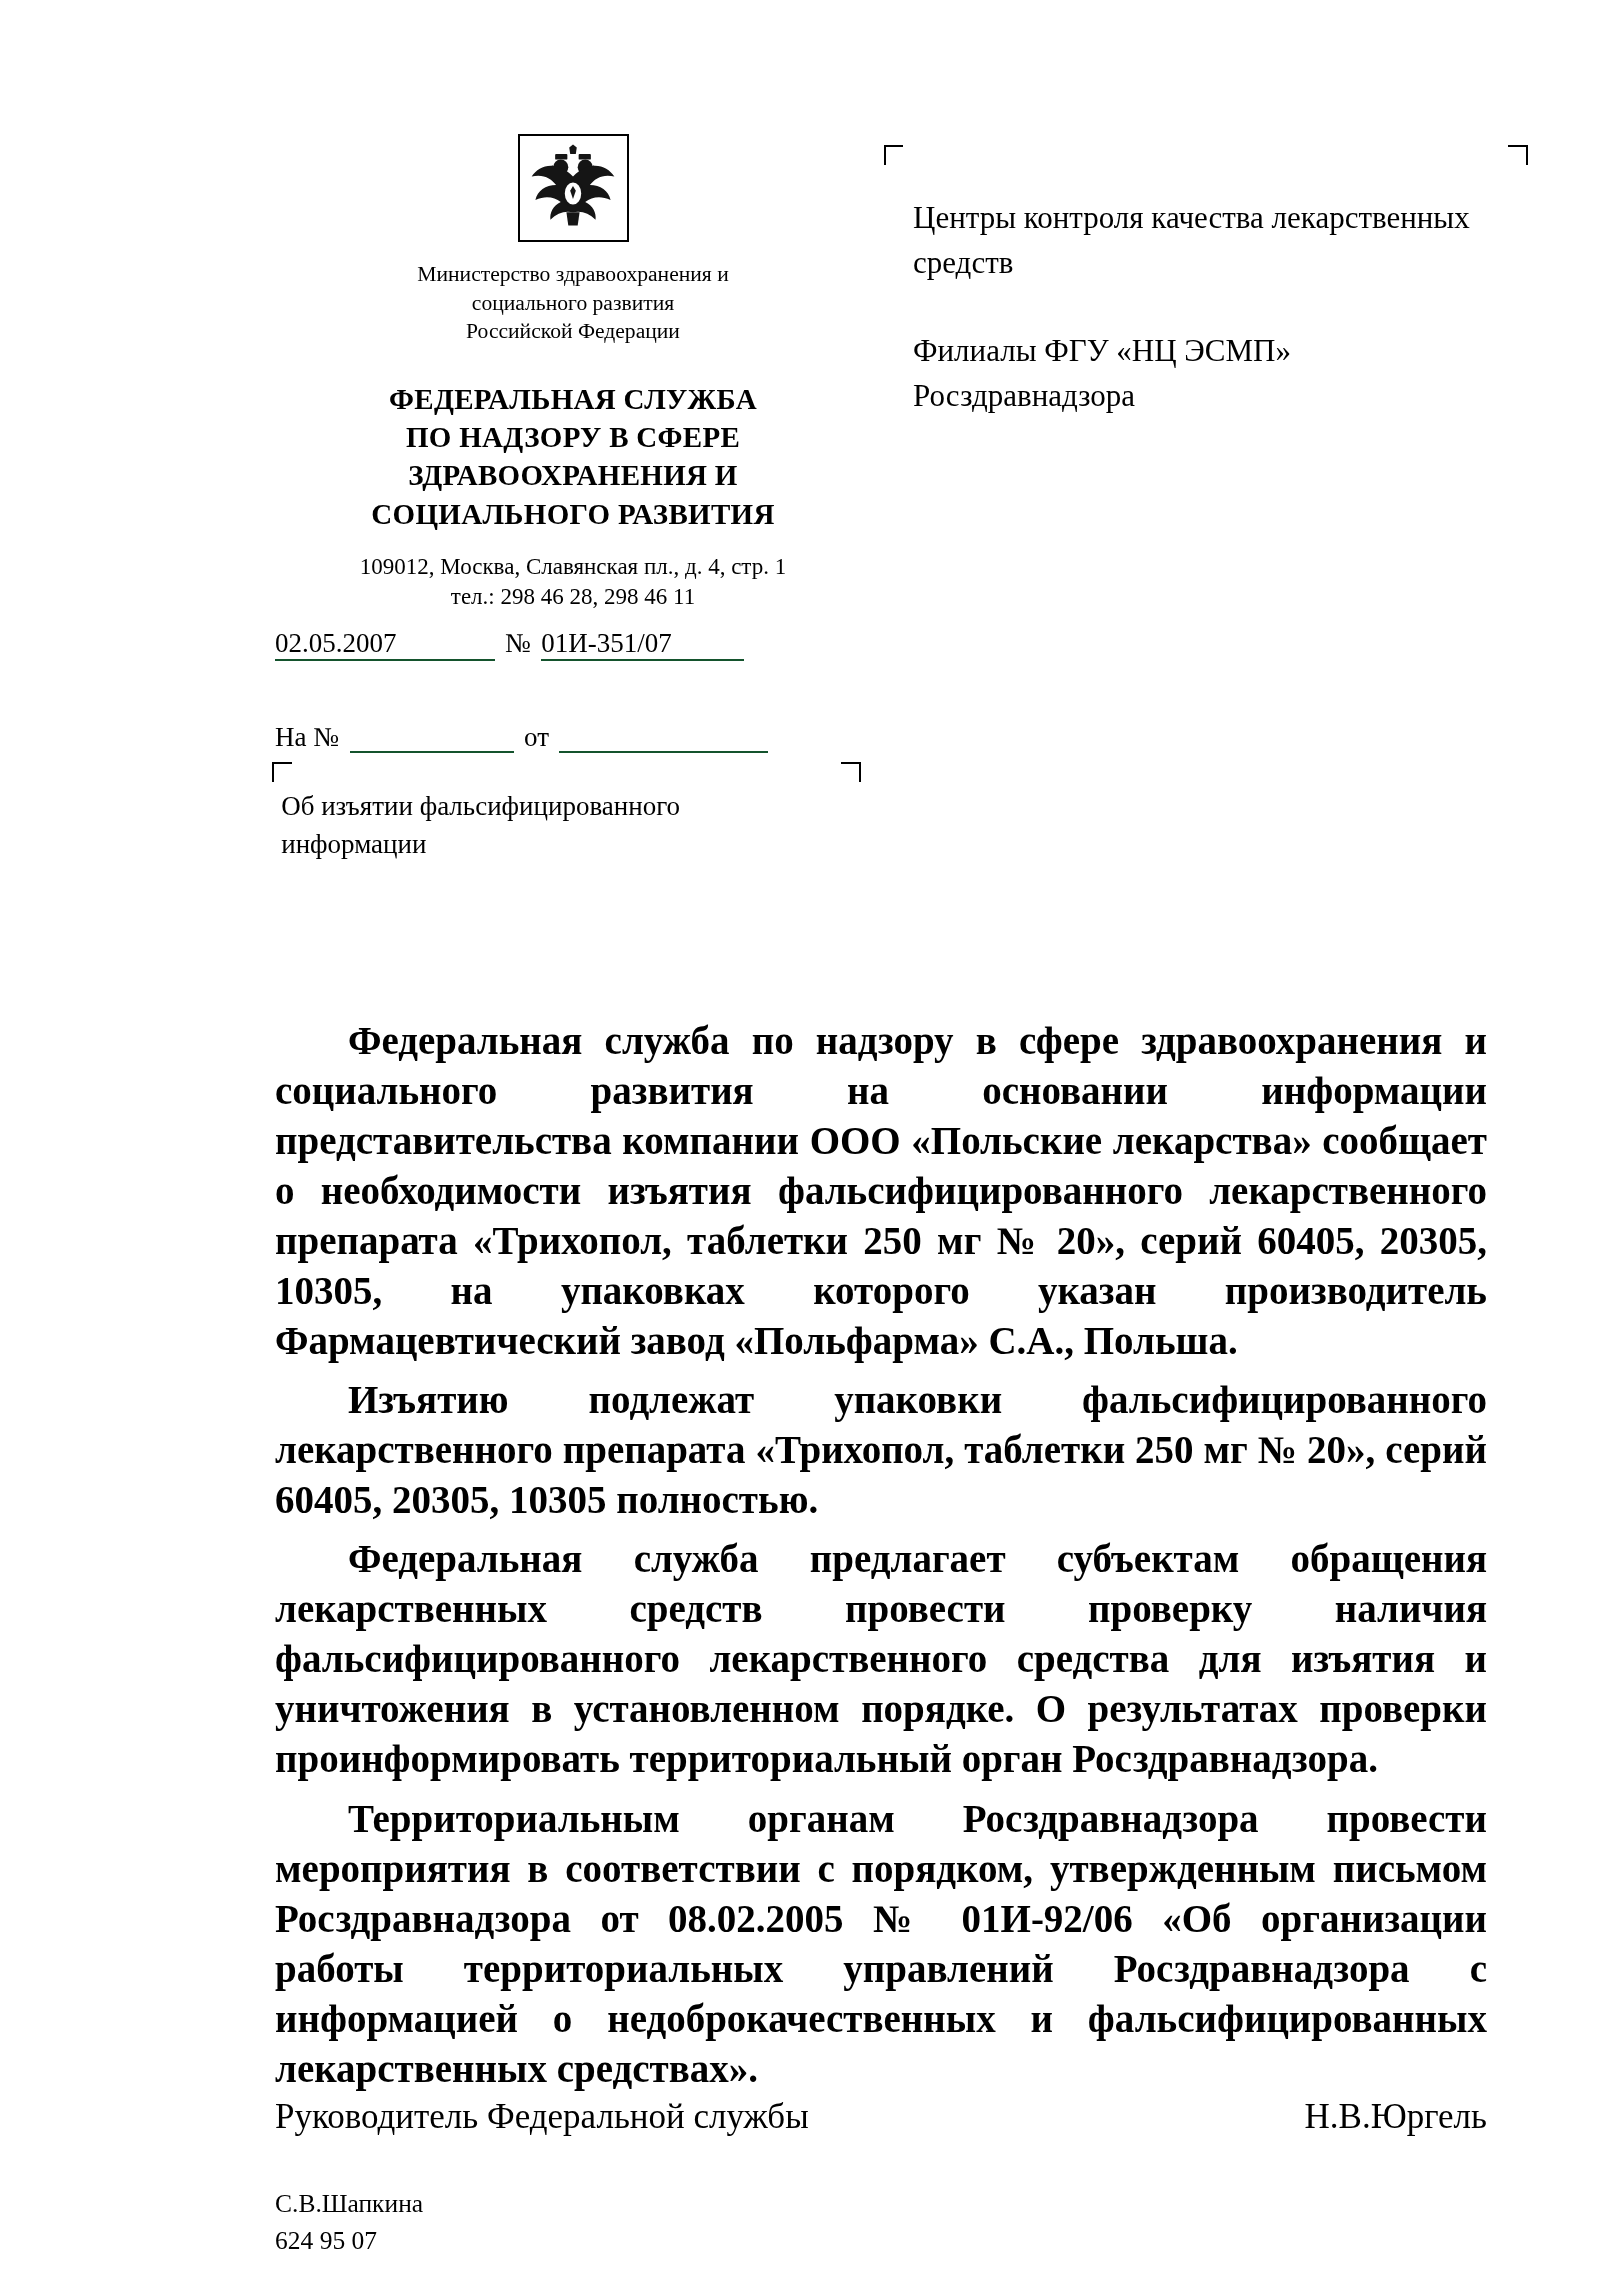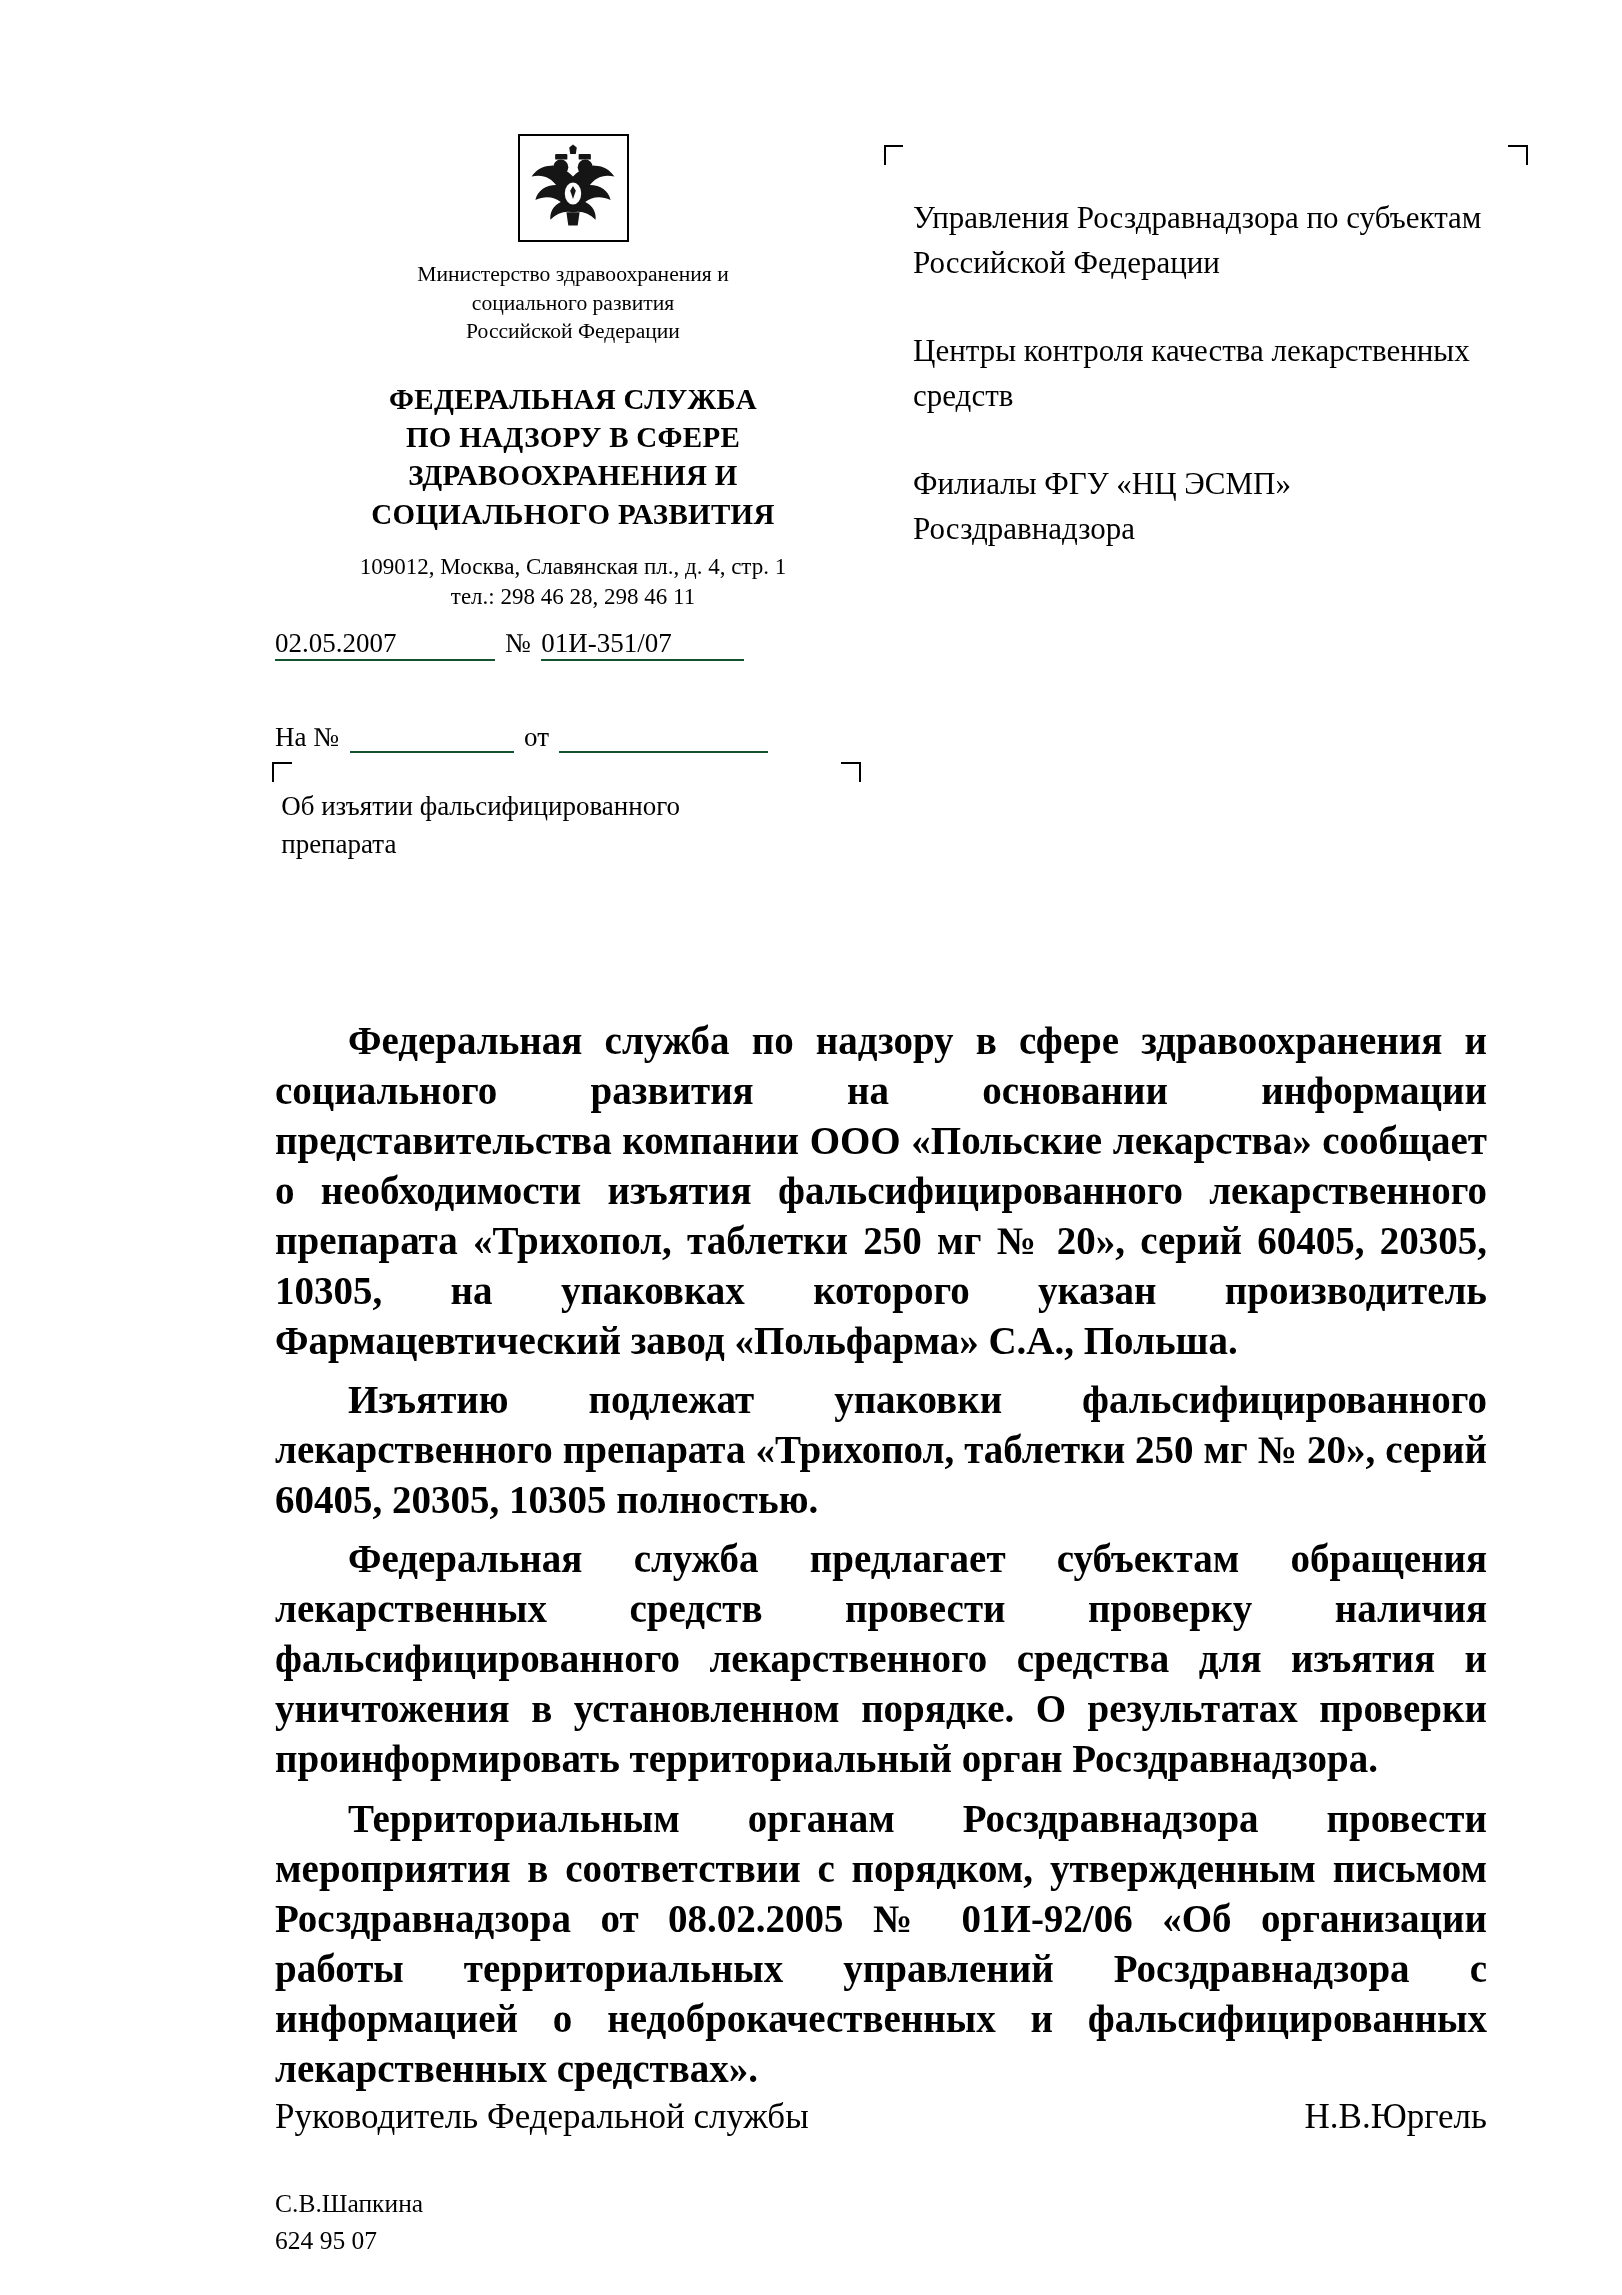--- a/index.html
+++ b/index.html
@@ -176,30 +176,29 @@
     </div>
   </div>
 
   <div class="subject-block">
     <div class="subject-corners">
       <span class="corner corner-tl" style="left:0; top:0;"></span>
       <span class="corner corner-tr" style="right:0; top:0;"></span>
     </div>
     <div class="subject-text">
       <div>Об изъятии фальсифицированного</div>
-      <div>препарата</div>
+      <div>информации</div>
     </div>
   </div>
 
   <div class="recipients-block">
     <div class="recipients-corners">
       <span class="corner corner-tl"></span>
       <span class="corner corner-tr"></span>
     </div>
-    <p class="recipient">Управления Росздравнадзора по субъектам Российской Федерации</p>
     <p class="recipient">Центры контроля качества лекарственных средств</p>
     <p class="recipient">Филиалы ФГУ «НЦ ЭСМП» Росздравнадзора</p>
   </div>
 
   <div class="body-block">
     <p>Федеральная служба по надзору в сфере здравоохранения и социального развития на основании информации представительства компании ООО «Польские лекарства» сообщает о необходимости изъятия фальсифицированного лекарственного препарата «Трихопол, таблетки 250 мг № 20», серий 60405, 20305, 10305, на упаковках которого указан производитель Фармацевтический завод «Польфарма» С.А., Польша.</p>
     <p>Изъятию подлежат упаковки фальсифицированного лекарственного препарата «Трихопол, таблетки 250 мг № 20», серий 60405, 20305, 10305 полностью.</p>
     <p>Федеральная служба предлагает субъектам обращения лекарственных средств провести проверку наличия фальсифицированного лекарственного средства для изъятия и уничтожения в установленном порядке. О результатах проверки проинформировать территориальный орган Росздравнадзора.</p>
     <p>Территориальным органам Росздравнадзора провести мероприятия в соответствии с порядком, утвержденным письмом Росздравнадзора от 08.02.2005 № 01И-92/06 «Об организации работы территориальных управлений Росздравнадзора с информацией о недоброкачественных и фальсифицированных лекарственных средствах».</p>
   </div>

